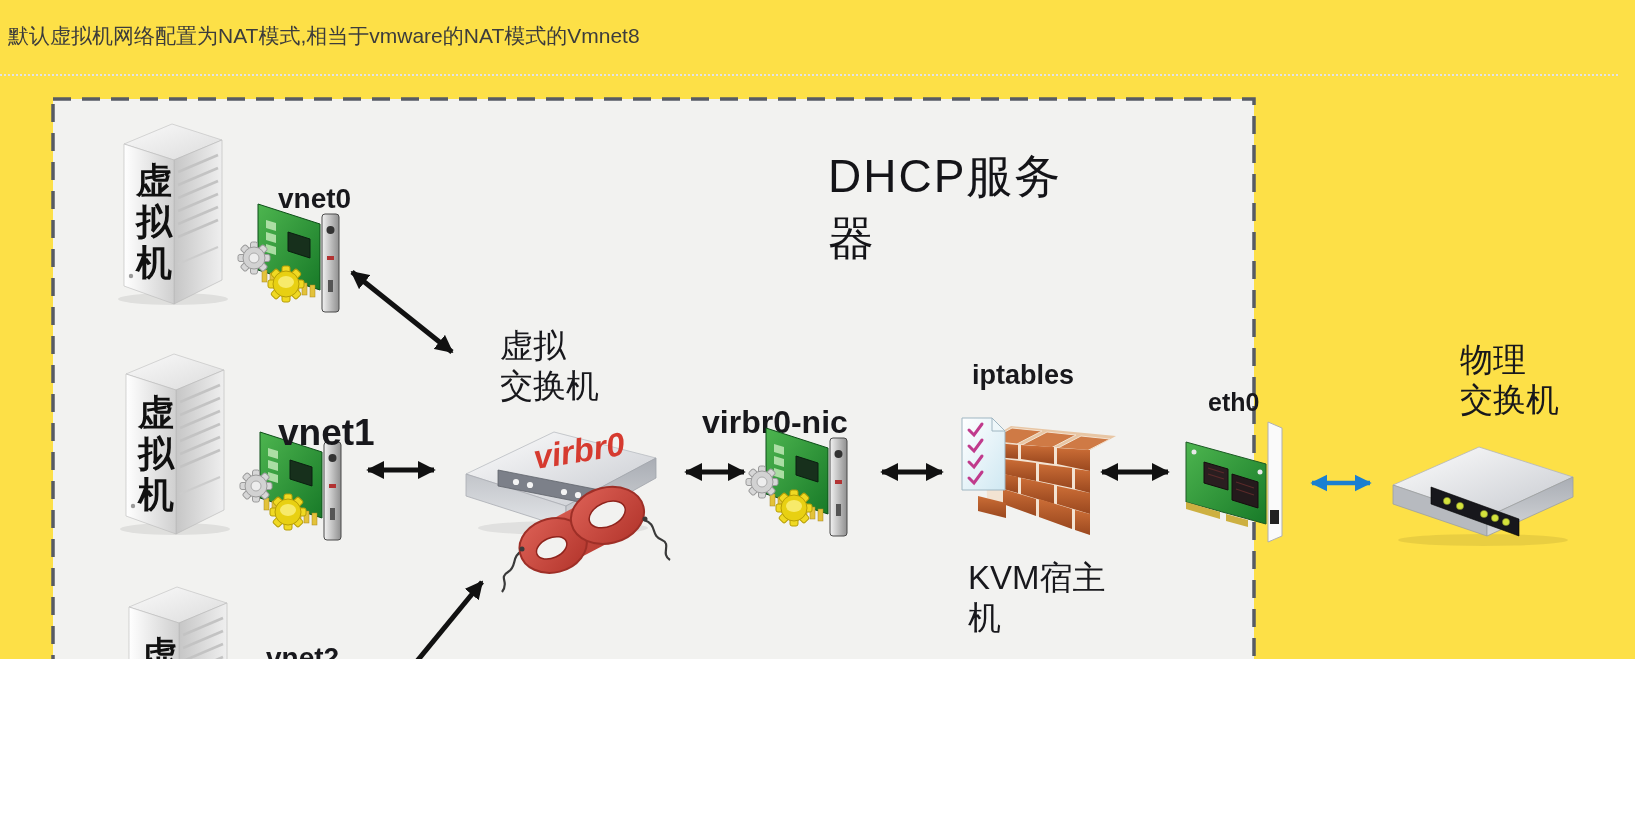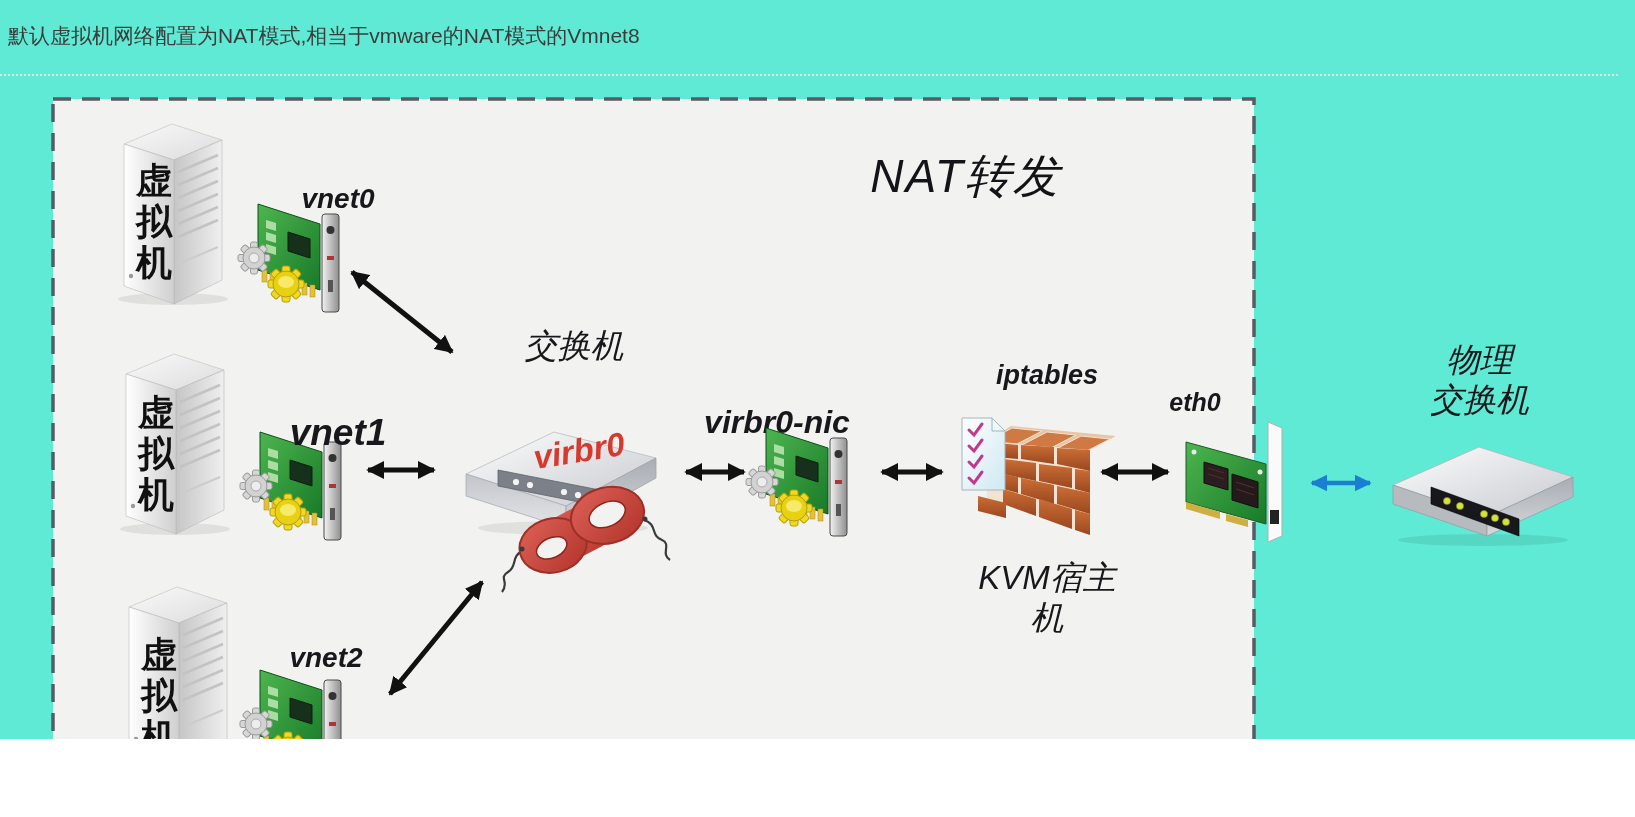--- a/index.html
+++ b/index.html
@@ -1,29 +1,29 @@
 <!DOCTYPE html>
 <html><head>
 <meta charset="utf-8">
 <style>
   html,body{margin:0;padding:0;background:#ffffff;}
   .canvas{
-    position:relative;width:1635px;height:739px;background:#5eead4;overflow:hidden;
+    position:relative;width:1635px;height:659px;background:#fde047;overflow:hidden;
     font-family:"Liberation Sans", sans-serif;
   }
   .layer{position:absolute;left:0;top:0;width:1635px;height:817px;}
   .hdr-title{
     position:absolute;left:8px;top:22px;font-size:21px;color:#3c3c3c;
     white-space:nowrap;
   }
   .dotted-divider{
     position:absolute;left:0;top:74px;width:1618px;height:0;
     border-top:2px dotted #e2e2e5;
   }
-  .lbl{position:absolute;color:#18181c;text-align:center;font-style:italic;}
+  .lbl{position:absolute;color:#18181c;}
   .host-title{font-size:46px;letter-spacing:2px;color:#141418;}
   .latin{font-weight:600;}
   .cn-big{font-size:33px;line-height:40px;}
   .vlbl{
     position:absolute;width:40px;font-size:36px;font-weight:700;line-height:41px;
     word-break:break-all;text-align:center;color:#101010;margin-top:8px;
   }
   .icon{position:absolute;}
   .virbr0-lbl{
     position:absolute;font-size:33px;font-style:italic;font-weight:700;
@@ -146,21 +146,21 @@
     </defs>
   </svg>
 
   <div class="hdr-title">默认虚拟机网络配置为NAT模式,相当于vmware的NAT模式的Vmnet8</div>
   <div class="dotted-divider"></div>
 
   <svg class="layer" width="1635" height="817">
     <rect x="53" y="99" width="1201" height="681" fill="#f2f2f0" stroke="#575b64" stroke-width="3.5" stroke-dasharray="18 11"></rect>
   </svg>
 
-  <div class="lbl host-title" style="left:828px;top:146px;width:275px;">NAT转发</div>
+  <div class="lbl host-title" style="left:828px;top:146px;width:275px;">DHCP服务器</div>
 
   <svg class="icon" style="left:110px;top:112px" width="125" height="195">
       <use href="#sym-tower"></use>
     </svg>
   <svg class="icon" style="left:112px;top:342px" width="125" height="195">
       <use href="#sym-tower"></use>
     </svg>
   <svg class="icon" style="left:115px;top:575px" width="125" height="195">
       <use href="#sym-tower"></use>
     </svg>
@@ -177,20 +177,21 @@
     </svg>
   <svg class="icon" style="left:238px;top:662px" width="112" height="120">
       <use href="#sym-nic"></use>
     </svg>
 
   <div class="lbl latin" style="left:278px;top:183px;width:120px;font-size:28px">vnet0</div>
   <div class="lbl latin" style="left:278px;top:412px;width:120px;font-size:37px">vnet1</div>
   <div class="lbl latin" style="left:266px;top:642px;width:120px;font-size:28px">vnet2</div>
 
   <div class="lbl cn-big" style="left:500px;top:326px;width:148px">
+    <div>虚拟</div>
     <div>交换机</div>
   </div>
 
   <svg class="icon" style="left:458px;top:418px" width="207" height="120" viewBox="0 0 207 120">
     <ellipse cx="105" cy="110" rx="85" ry="7" fill="#000" opacity="0.07"></ellipse>
     <polygon points="8,56 96,14 198,40 108,88" fill="url(#gSwTop)" stroke="#b9bcc2" stroke-width="0.8"></polygon>
     <polygon points="8,56 108,88 108,110 8,78" fill="url(#gSwLeft)" stroke="#a9acb2" stroke-width="0.8"></polygon>
     <polygon points="108,88 198,40 198,60 108,110" fill="url(#gSwRight)" stroke="#a0a3a9" stroke-width="0.8"></polygon>
     <polygon points="40,52 162,76 162,92 40,68" fill="#7c8089" stroke="#5f636b" stroke-width="0.8"></polygon>
     <g fill="#f4f4f4">
@@ -257,40 +258,40 @@
     <path d="M44,10 L44,23 L57,23 Z" fill="#eef7fa" stroke="#9fb6c2" stroke-width="1"></path>
     <g stroke="#c03a8c" stroke-width="3" fill="none" stroke-linecap="round">
       <path d="M21,22 l5,5 l8,-11"></path>
       <path d="M21,38 l5,5 l8,-11"></path>
       <path d="M21,54 l5,5 l8,-11"></path>
       <path d="M21,70 l5,5 l8,-11"></path>
     </g>
   </svg>
   <div class="lbl cn-big" style="left:968px;top:558px;width:158px">KVM宿主机</div>
 
-  <div class="lbl latin" style="left:1150px;top:388px;width:90px;font-size:25px">eth0</div>
+  <div class="lbl latin" style="left:1208px;top:388px;width:90px;font-size:25px">eth0</div>
   <svg class="icon" style="left:1180px;top:418px" width="118" height="130" viewBox="0 0 118 130">
     <polygon points="88,4 102,10 102,118 88,124" fill="#fafafa" stroke="#b0b0b0" stroke-width="1"></polygon>
     <rect x="90" y="92" width="9" height="14" fill="#222222"></rect>
     <polygon points="6,24 86,46 86,106 6,84" fill="url(#gCard)" stroke="#1c5a24" stroke-width="1"></polygon>
     <polygon points="24,44 48,51 48,72 24,65" fill="#2a1e20" stroke="#150d0e" stroke-width="1"></polygon>
     <polygon points="52,56 78,64 78,90 52,82" fill="#241a1c" stroke="#150d0e" stroke-width="1"></polygon>
     <g stroke="#5a2a2a" stroke-width="1.2">
       <line x1="28" y1="50" x2="44" y2="55"></line>
         <line x1="28" y1="56" x2="44" y2="61"></line>
       <line x1="56" y1="64" x2="74" y2="70"></line>
         <line x1="56" y1="71" x2="74" y2="77"></line>
     </g>
     <polygon points="6,84 40,94 40,101 6,91" fill="#cdb041"></polygon>
     <polygon points="46,96 68,102 68,109 46,103" fill="#cdb041"></polygon>
     <circle cx="14" cy="34" r="2.5" fill="#e8e8e8"></circle>
     <circle cx="80" cy="54" r="2.5" fill="#e8e8e8"></circle>
   </svg>
 
-  <div class="lbl cn-big" style="left:1402px;top:340px;width:155px">
+  <div class="lbl cn-big" style="left:1460px;top:340px;width:155px">
     <div>物理</div>
     <div>交换机</div>
   </div>
   <svg class="icon" style="left:1383px;top:433px" width="200" height="118" viewBox="0 0 200 118">
     <ellipse cx="100" cy="107" rx="85" ry="6" fill="#000" opacity="0.08"></ellipse>
     <polygon points="10,52 96,14 190,44 104,84" fill="url(#gSwTop)" stroke="#b2b5ba" stroke-width="0.8"></polygon>
     <polygon points="10,52 104,84 104,103 10,71" fill="#b7babf" stroke="#9b9ea3" stroke-width="0.8"></polygon>
     <polygon points="104,84 190,44 190,64 104,103" fill="url(#gSwRight)" stroke="#9b9ea3" stroke-width="0.8"></polygon>
     <polygon points="48,54 136,86 136,103 48,71" fill="#17171c" stroke="#000000" stroke-width="0.6"></polygon>
     <g fill="#d4e23c" stroke="#7c862a" stroke-width="0.6">

